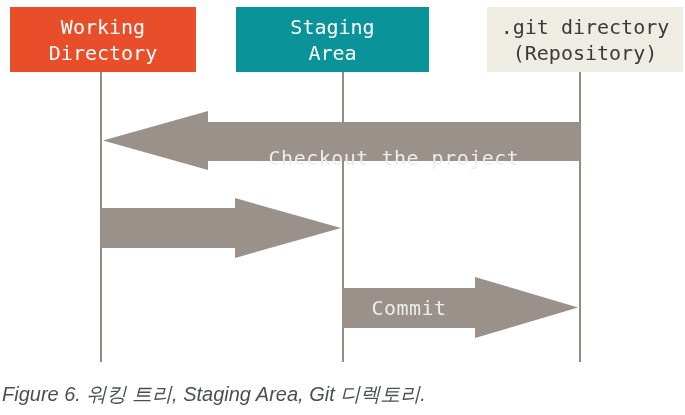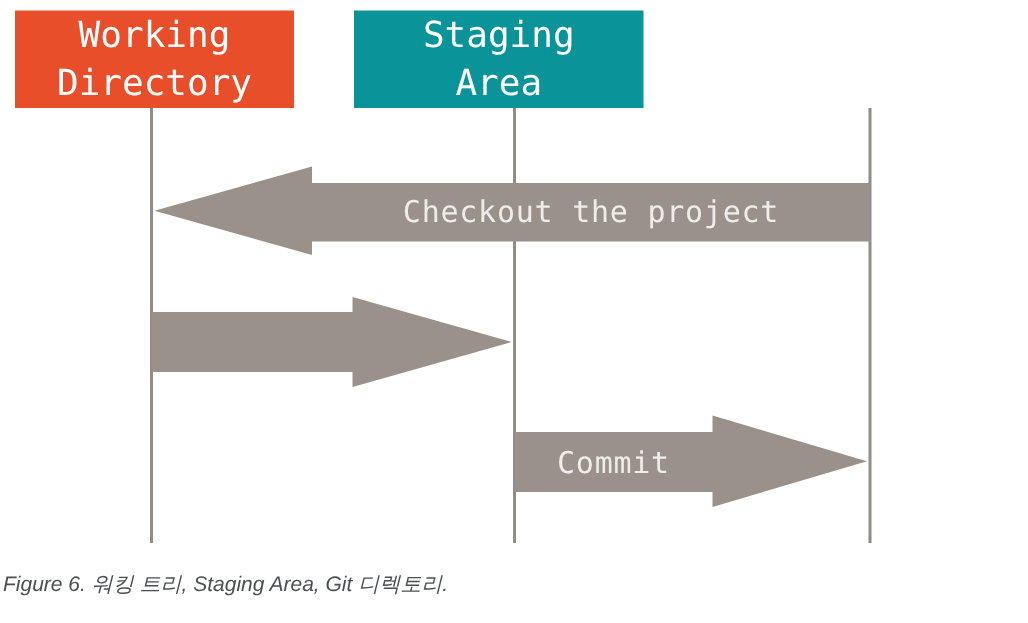--- a/index.html
+++ b/index.html
@@ -17,21 +17,21 @@
   }
   .box {
     position: absolute;
     top: 7px;
     height: 65px;
     display: flex;
     align-items: center;
     justify-content: center;
     text-align: center;
     white-space: pre-line;
-    font-size: 24px;
+    font-size: 20px;
     line-height: 1.3;
     color: var(--box-text, #ffffff);
     font-family: "DejaVu Sans Mono", monospace;
   }
   .box.working { left: 10px;  width: 186px; background: var(--working-bg, #E94E2B); }
   .box.staging { left: 236px; width: 193px; background: var(--staging-bg, #0A949A); }
   .box.git     { left: 487px; width: 196px; background: var(--git-bg, #EEECE3); color: var(--git-text, #3D3935); }
   .gfx {
     position: absolute;
     left: 0; top: 0;
@@ -45,44 +45,46 @@
     position: absolute;
     display: flex;
     align-items: center;
     justify-content: center;
     font-size: 20px;
     letter-spacing: 0.5px;
     color: var(--arrow-text, #EFEDE9);
     font-family: "DejaVu Sans Mono", monospace;
     pointer-events: none;
   }
-  .checkout-label { left: 208px; top: 121px; width: 372px; height: 40px; }
+  .checkout-label { left: 208px; top: 138px; width: 372px; height: 40px; }
   .stage-label    { left: 101px; top: 207px; width: 140px; height: 41px; }
   .commit-label   { left: 343px; top: 287px; width: 132px; height: 41px; }
   .caption {
     position: absolute;
     left: 2px;
     top: 381px;
     font-family: "Liberation Sans", sans-serif;
     font-style: italic;
-    font-size: 14px;
+    font-size: 20px;
     color: var(--caption-text, #4B4F54);
   }
 </style>
 </head>
 <body>
 
 <div class="canvas">
 
   <div class="box working">Working
 Directory</div>
 
   <div class="box staging">Staging
 Area</div>
 
+  <div class="box git">.git directory
+(Repository)</div>
 
   <svg class="gfx" viewBox="0 0 685 415" xmlns="http://www.w3.org/2000/svg">
     <line class="lifeline" x1="101" y1="72" x2="101" y2="362"></line>
     <line class="lifeline" x1="343" y1="72" x2="343" y2="362"></line>
     <line class="lifeline" x1="580" y1="72" x2="580" y2="362"></line>
 
     <polygon class="arrow" points="103,140.5 208,111 208,122 580,122 580,161 208,161 208,170"></polygon>
     <polygon class="arrow" points="101,208 235,208 235,198 341,228 235,258 235,248 101,248"></polygon>
     <polygon class="arrow" points="343,288 475,288 475,277 578,307.5 475,338 475,328 343,328"></polygon>
   </svg>

